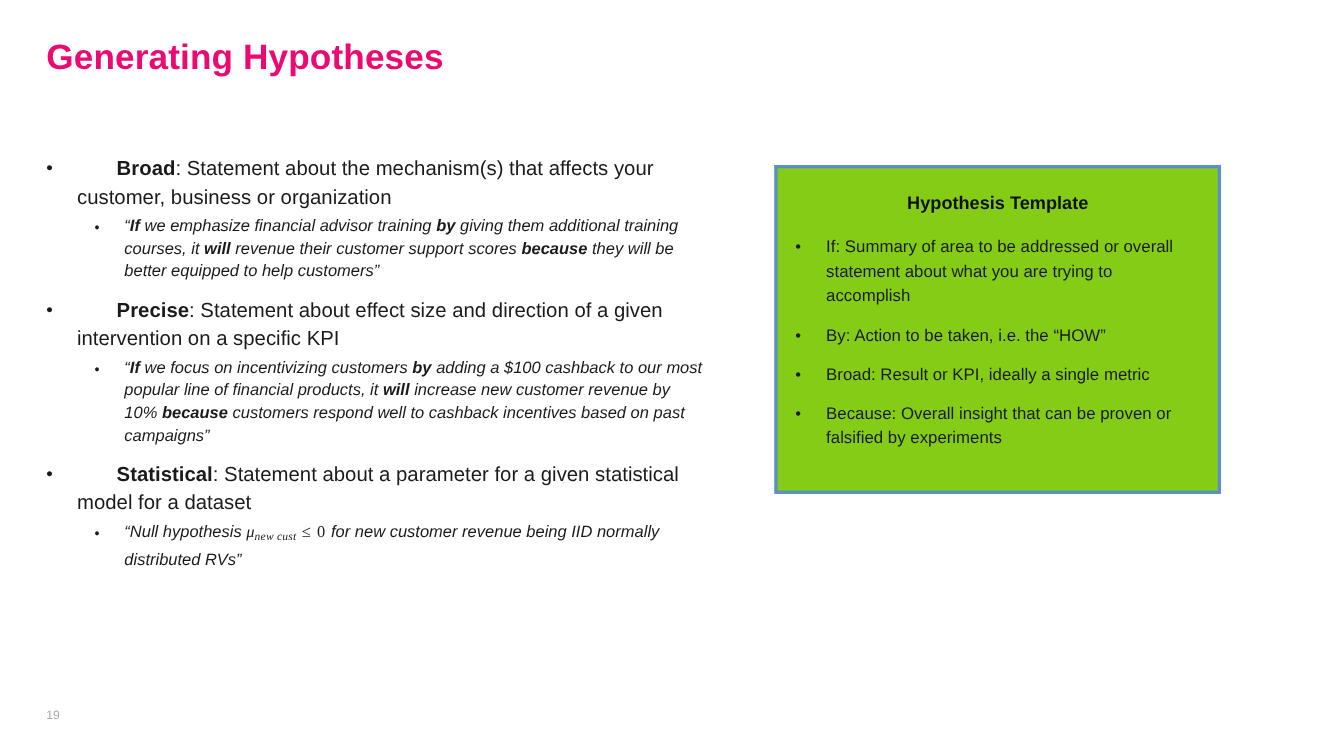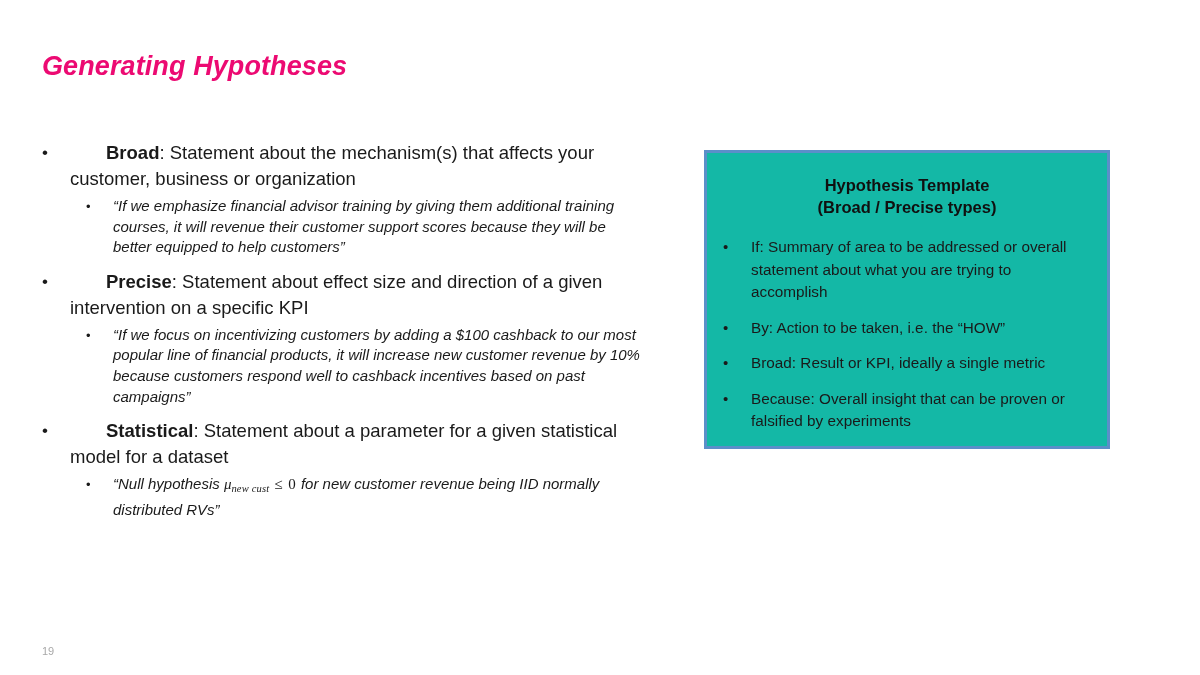--- a/index.html
+++ b/index.html
@@ -14,27 +14,26 @@
     overflow: hidden;
     font-family: "Liberation Sans", sans-serif;
     color: #1a1a1a;
     -webkit-font-smoothing: antialiased;
   }
 
   
   #slide-title {
     position: absolute;
     left: 42px;
-    top: 51px;
-    font-size: 27px;
+    top: 34px;
+    font-size: 32px;
     font-weight: bold;
     color: #ec0a72;
     letter-spacing: 0.1px;
     white-space: nowrap;
-    font-style: italic;
   }
 
   
   #left-column {
     position: absolute;
     left: 40px;
     top: 140px;
     width: 600px;
   }
 
@@ -75,21 +74,21 @@
     line-height: 21px;
     color: #1a1a1a;
   }
   .lvl2-text {
     font-size: 15px;
     line-height: 20.6px;
     font-style: italic;
     color: #1a1a1a;
   }
   .lvl2-text b {
-    font-weight: normal;
+    font-weight: bold;
     font-style: italic;
   }
 
   
   .math {
     font-family: Liberation Serif, serif;
     font-style: italic;
     font-size: 15px;
   }
   .math .sub {
@@ -105,21 +104,21 @@
 
   
   #template-box {
     position: absolute;
     left: 704px;
     top: 150px;
     width: 406px;
     height: 299px;
     border: 3px solid #5b8fc9;
     box-sizing: border-box;
-    background: #14b8a6;
+    background: #84cc16;
   }
   #template-heading {
     text-align: center;
     font-size: 16.5px;
     font-weight: bold;
     line-height: 22px;
     color: #101010;
     margin-top: 21px;
   }
   #template-list {
@@ -195,21 +194,20 @@
   <div class="lvl2-item">
     <span class="lvl2-bullet">•</span>
     <div class="lvl2-text"><span>“Null hypothesis </span><span class="math"><span>μ</span><span class="sub">new cust</span> <span class="op">≤</span> <span class="op">0</span></span><span> for new customer revenue being IID normally distributed RVs”</span></div>
   </div>
 
 </div>
 
 <div id="template-box">
   <div id="template-heading">
     <div>Hypothesis Template</div>
-    <div>(Broad / Precise types)</div>
   </div>
   <div id="template-list">
 
     <div class="tpl-item">
       <span class="tpl-bullet">•</span>
       <div class="tpl-text">
         <b>If:</b><span> Summary of area to be addressed or overall statement about what you are trying to accomplish</span>
       </div>
     </div>
 

